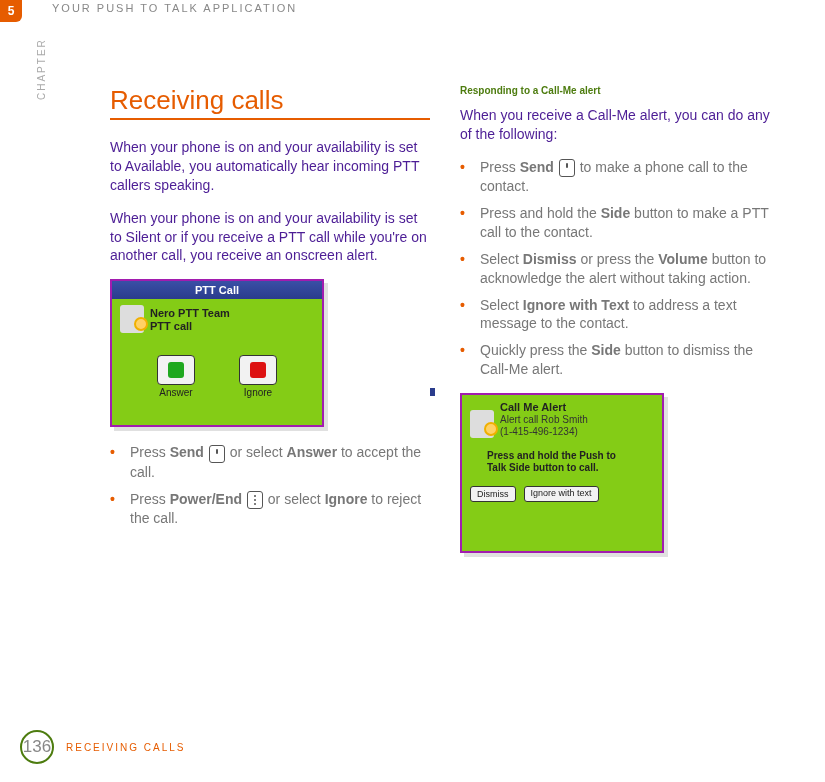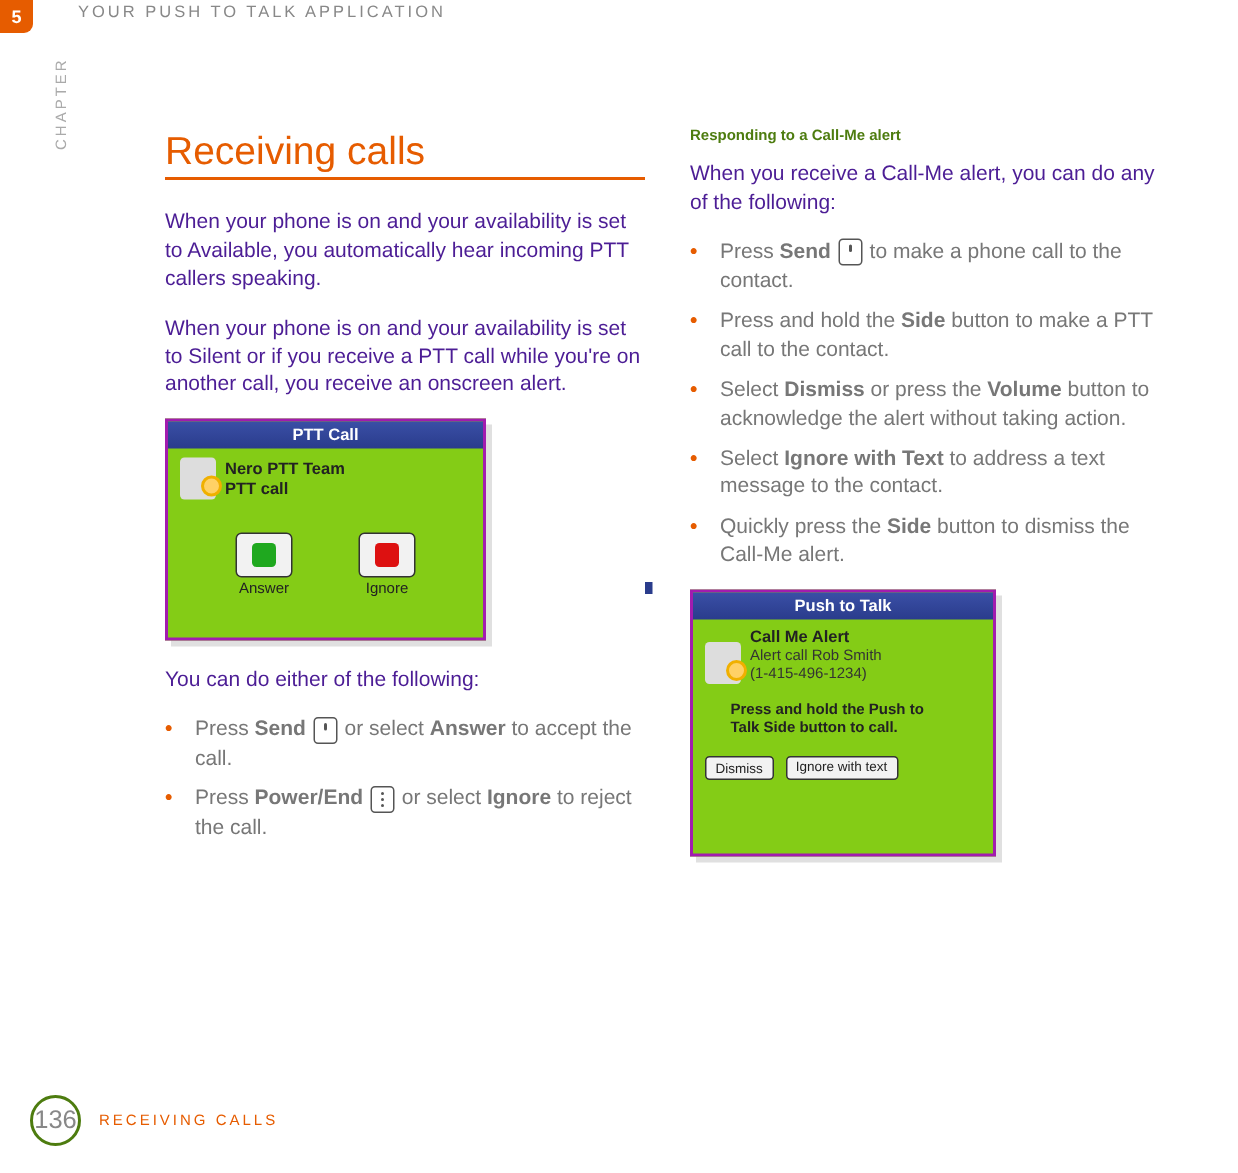--- a/index.html
+++ b/index.html
@@ -210,21 +210,20 @@
           <div class="phonebtn">
             <div class="box">
                 <div class="callicon red"></div>
               </div>
             <span>Ignore</span>
           </div>
         </div>
       </div>
     </div>
 
-    <p>You can do either of the following:</p>
     <ul>
       <li>
         <span>Press </span><span class="bold">Send</span>
         <span class="keyicon"></span><span> or select </span><span class="bold">Answer</span><span> to accept the call.</span>
       </li>
       <li>
         <span>Press </span><span class="bold">Power/End</span>
         <span class="keyicon dots"></span><span> or select </span><span class="bold">Ignore</span><span> to reject the call.</span>
       </li>
     </ul>
@@ -246,21 +245,20 @@
       </li>
       <li>
         <span>Select </span><span class="bold">Ignore with Text</span><span> to address a text message to the contact.</span>
       </li>
       <li>
         <span>Quickly press the </span><span class="bold">Side</span><span> button to dismiss the Call-Me alert.</span>
       </li>
     </ul>
 
     <div class="phone" style="width:200px">
-      <div class="bar">Push to Talk</div>
       <div class="body" style="min-height:140px">
         <div class="msgrow">
           <div class="ph-icon"></div>
           <div class="msgtext">
             <span>Call Me Alert</span>
             <span class="sub">Alert call Rob Smith</span>
             <span class="sub">(1-415-496-1234)</span>
           </div>
         </div>
         <div class="smalltext">Press and hold the Push to Talk Side button to call.</div>

